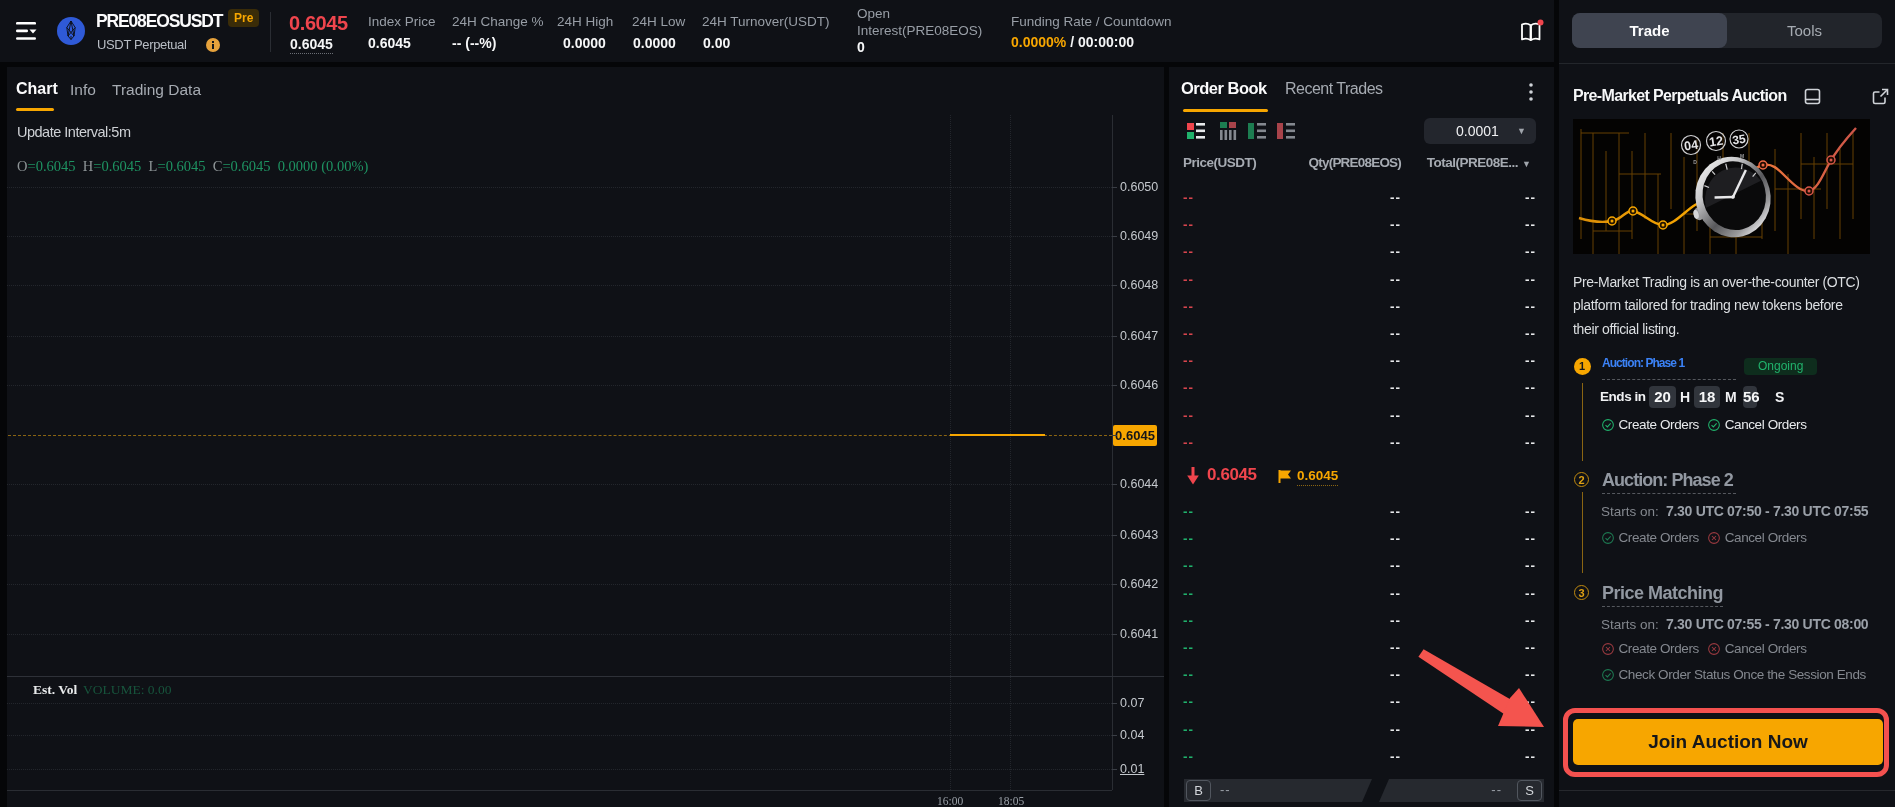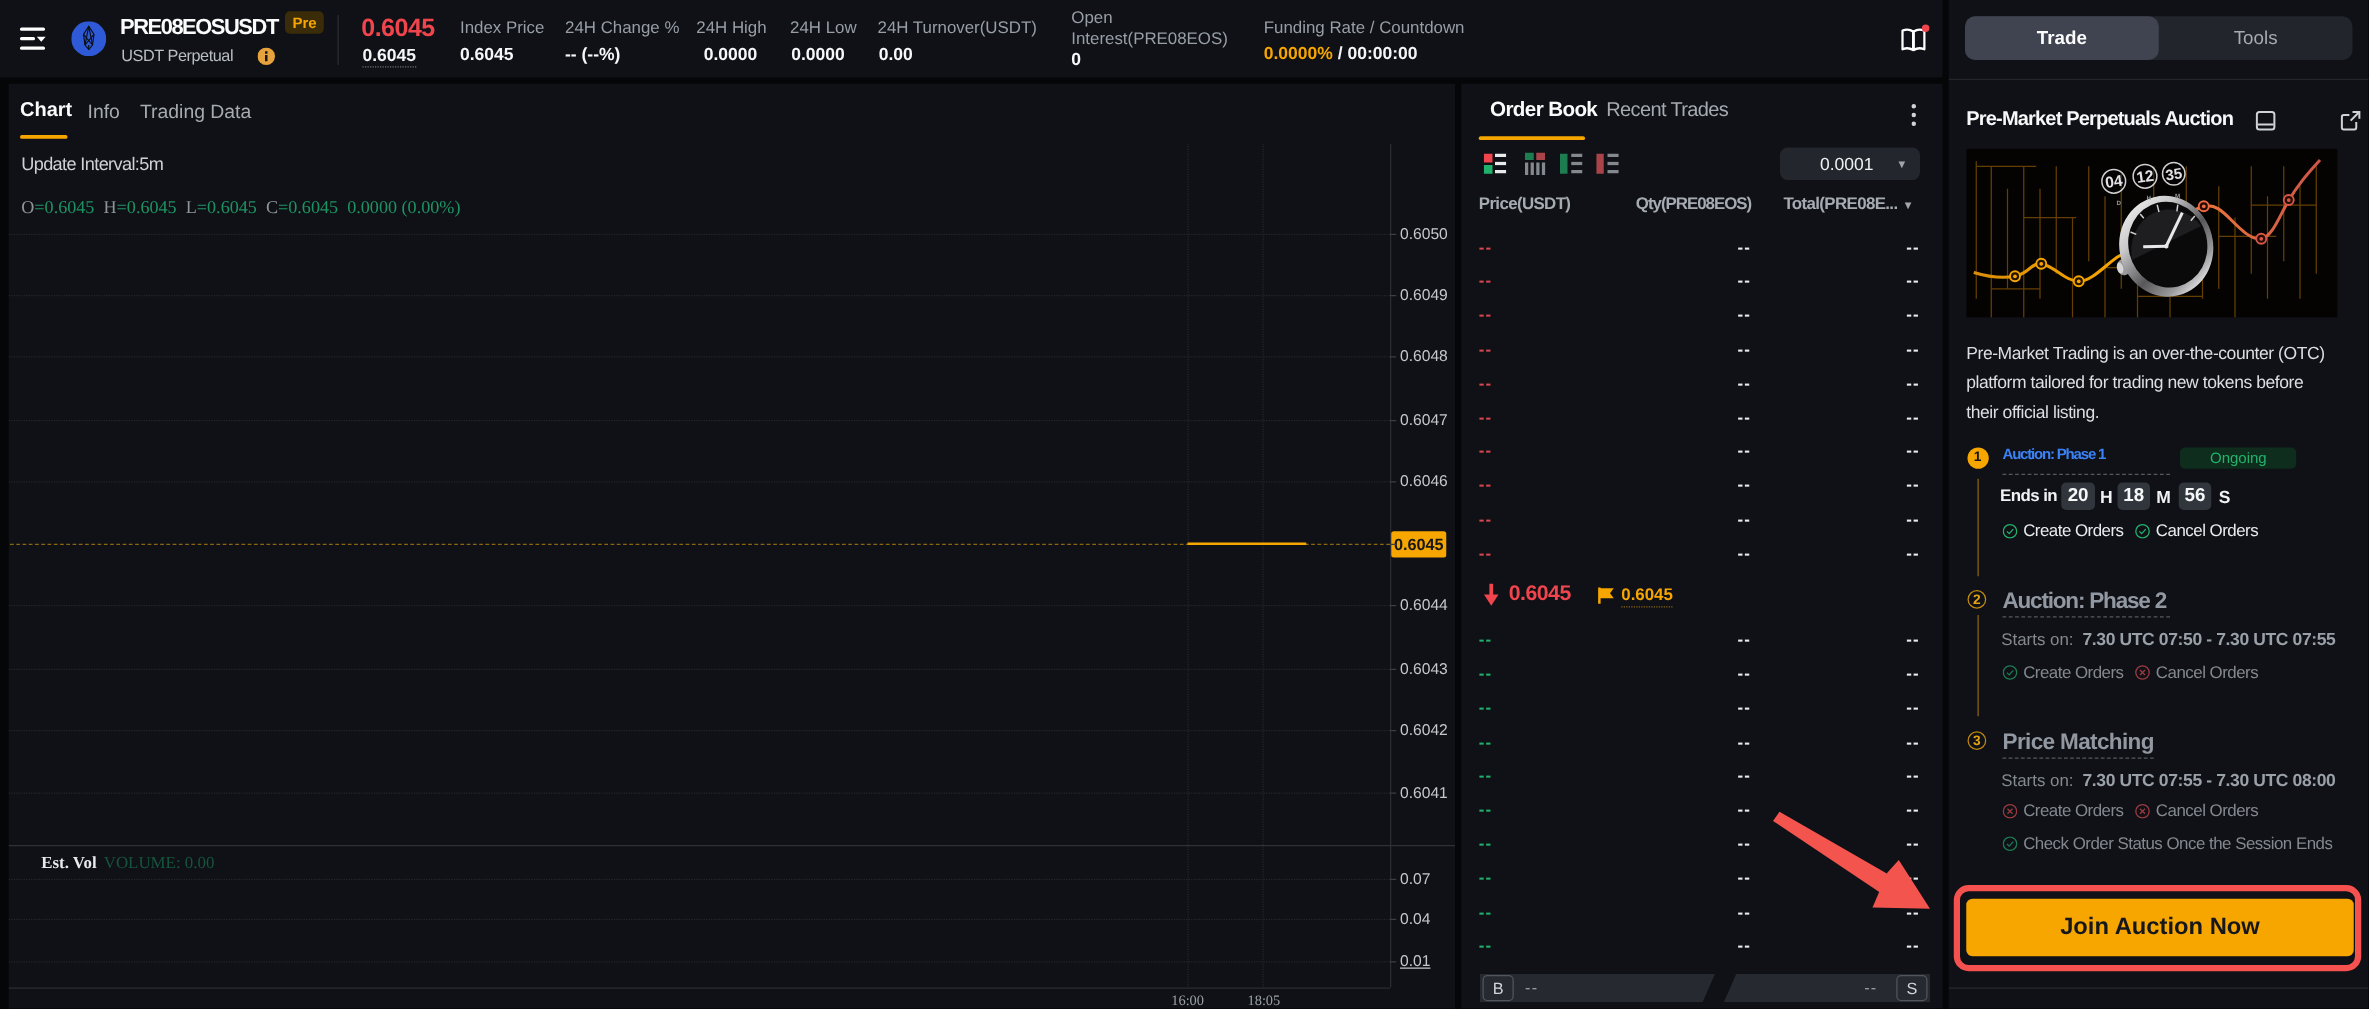--- a/index.html
+++ b/index.html
@@ -130,21 +130,21 @@
 
     <div class="abs" style="left:0;top:609px;width:1157px;height:1px;background:#2e3138;"></div>
     <div class="abs" style="left:26px;top:615px;font-family:'Liberation Serif',serif;font-size:13.5px;font-weight:700;color:#e8eaeb;">Est. Vol</div>
     <div class="abs" style="left:76px;top:615px;font-family:'Liberation Serif',serif;font-size:13.5px;color:#17543c;">VOLUME: 0.00</div>
 
     <div class="abs" style="left:0;top:723px;width:1105px;height:1px;background:#2a2d33;"></div>
     <div class="abs" style="left:930px;top:728px;font-size:11.5px;color:#9aa0a7;font-family:'Liberation Serif',serif;">16:00</div>
     <div class="abs" style="left:991px;top:728px;font-size:11.5px;color:#9aa0a7;font-family:'Liberation Serif',serif;">18:05</div>
   </div>
   <div id="obpanel">
-    <div class="abs" style="left:23px;top:12px;font-size:16.5px;font-weight:700;letter-spacing:-0.5px;color:#fbfbfc;">Order Book</div>
+    <div class="abs" style="left:12px;top:12px;font-size:16.5px;font-weight:700;letter-spacing:-0.5px;color:#fbfbfc;">Order Book</div>
     <div class="abs" style="left:116px;top:13px;font-size:16px;letter-spacing:-0.5px;color:#a6abb2;">Recent Trades</div>
     <div class="abs" style="left:14px;top:42px;width:85px;height:3px;background:#f7a600;border-radius:2px;"></div>
     <svg class="abs" style="left:360px;top:16px;" width="4" height="18" viewBox="0 0 4 18">
       <circle cx="2" cy="2" r="1.8" fill="#cfd3d8"></circle>
         <circle cx="2" cy="9" r="1.8" fill="#cfd3d8"></circle>
         <circle cx="2" cy="16" r="1.8" fill="#cfd3d8"></circle>
     </svg>
 
     <svg class="abs" style="left:18px;top:55px;" width="18" height="18" viewBox="0 0 18 18">
       <rect x="0" y="1" width="7" height="7" fill="#f0454d"></rect>
@@ -398,28 +398,28 @@
         <text x="146" y="41" font-size="5" fill="#9a9a9c">H</text>
         <text x="169" y="39" font-size="5" fill="#9a9a9c">M</text>
       </g>
     </svg>
 
     <div class="abs" style="left:14px;top:271px;width:292px;font-size:14px;letter-spacing:-0.34px;line-height:23.4px;color:#dcdfe2;">Pre-Market Trading is an over-the-counter (OTC) platform tailored for trading new tokens before their official listing.</div>
 
     <div class="abs" style="left:14.5px;top:357.5px;width:17px;height:17px;border-radius:50%;background:#f7a600;color:#16171a;font-size:11px;font-weight:700;text-align:center;line-height:17px;">1</div>
     <div class="abs" style="left:43px;top:356px;font-size:12px;font-weight:700;letter-spacing:-0.95px;color:#3b82f6;">Auction: Phase 1</div>
     <div class="dashline" style="left:43px;top:379px;width:134px;"></div>
-    <div class="abs" style="left:185px;top:358px;background:#0e2d1d;color:#21b26c;font-size:12px;padding:1px 24px 2px;border-radius:4px;">Ongoing</div>
+    <div class="abs" style="left:185px;top:358px;background:#0e2d1d;color:#21b26c;font-size:12px;padding:1px 14px 2px;border-radius:4px;">Ongoing</div>
     <div class="abs" style="left:23px;top:383px;width:1px;height:78px;background:#8a6512;"></div>
     <div class="abs" style="left:41px;top:389px;font-size:13.5px;font-weight:700;letter-spacing:-0.45px;color:#f0f1f3;">Ends in</div>
     <div class="abs" style="left:90px;top:386px;width:27px;height:22px;background:#31353c;border-radius:4px;color:#f6f7f8;font-size:15px;font-weight:700;text-align:center;line-height:22px;">20</div>
     <div class="abs" style="left:121px;top:389px;font-size:14px;font-weight:700;color:#f0f1f3;">H</div>
     <div class="abs" style="left:135px;top:386px;width:26px;height:22px;background:#31353c;border-radius:4px;color:#f6f7f8;font-size:15px;font-weight:700;text-align:center;line-height:22px;">18</div>
     <div class="abs" style="left:166px;top:389px;font-size:14px;font-weight:700;color:#f0f1f3;">M</div>
-    <div class="abs" style="left:184px;top:386px;width:26px;height:22px;background:#31353c;border-radius:4px;color:#f6f7f8;font-size:15px;font-weight:700;text-align:center;line-height:22px;">56</div>
+    <div class="abs" style="left:184px;top:386px;width:14px;height:22px;background:#31353c;border-radius:4px;color:#f6f7f8;font-size:15px;font-weight:700;line-height:22px;">56</div>
     <div class="abs" style="left:216px;top:389px;font-size:14px;font-weight:700;color:#f0f1f3;">S</div>
     <div class="rowtxt" style="left:43px;top:417px;color:#e9ebed;">
       <svg class="ic" width="12" height="12" viewBox="0 0 15 15">
           <circle cx="7.5" cy="7.5" r="6.7" fill="none" stroke="#21b26c" stroke-width="1.3"></circle>
           <path d="M4.4 7.6 L6.7 9.9 L10.8 5.4" fill="none" stroke="#21b26c" stroke-width="1.3"></path>
         </svg>Create Orders
       <svg class="ic" style="margin-left:6px;" width="12" height="12" viewBox="0 0 15 15">
           <circle cx="7.5" cy="7.5" r="6.7" fill="none" stroke="#21b26c" stroke-width="1.3"></circle>
           <path d="M4.4 7.6 L6.7 9.9 L10.8 5.4" fill="none" stroke="#21b26c" stroke-width="1.3"></path>
         </svg>Cancel Orders

